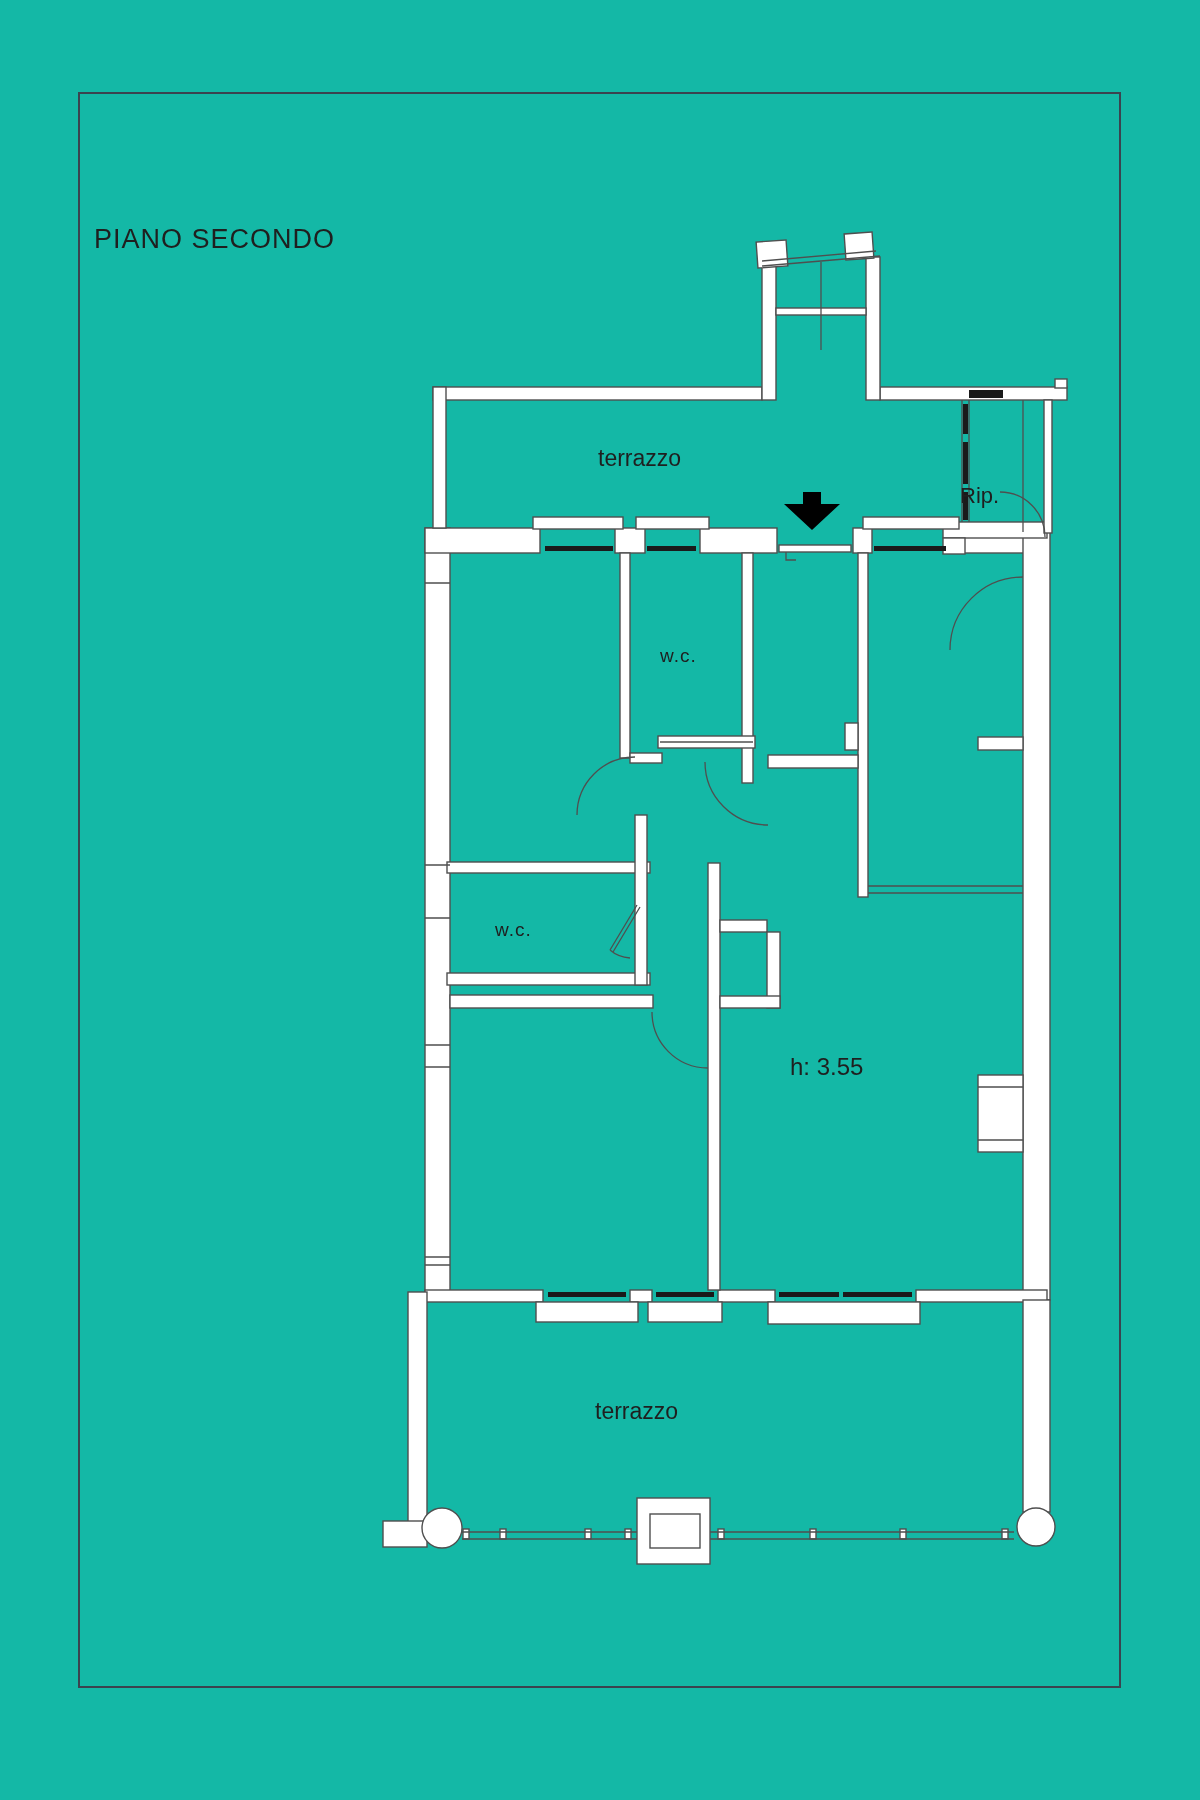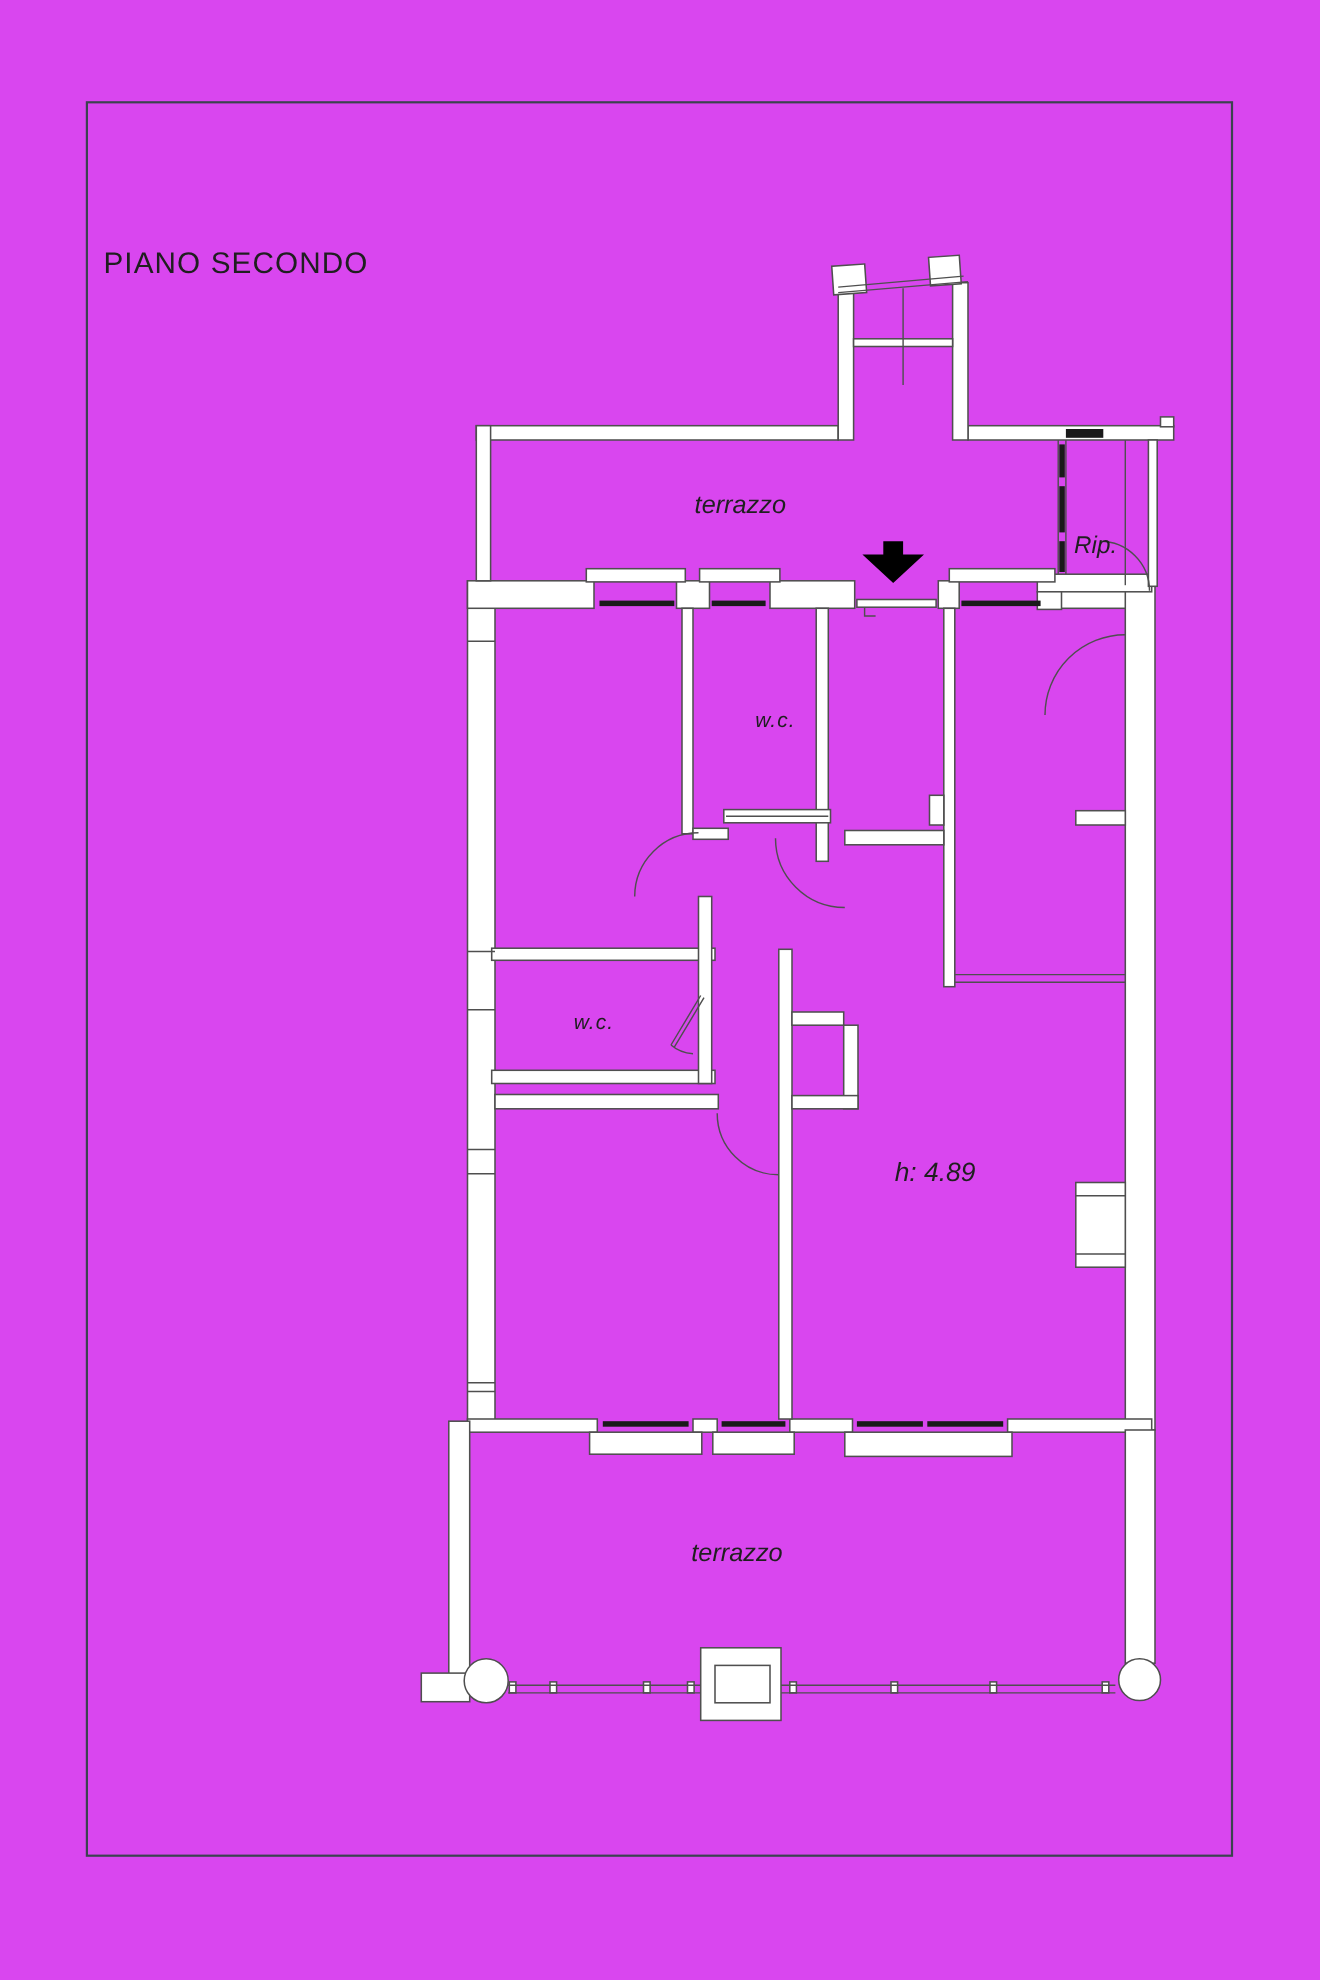--- a/index.html
+++ b/index.html
@@ -1,21 +1,21 @@
 <!DOCTYPE html>
 <html><head>
 <meta charset="utf-8">
 <style>
   html,body{margin:0;padding:0;background:#ffffff;}
-  #page{position:relative;width:1200px;height:1800px;background:#d946ef;overflow:hidden;
+  #page{position:relative;width:1200px;height:1800px;background:#14b8a6;overflow:hidden;
         font-family:"Liberation Sans", sans-serif;}
   #frame{position:absolute;left:78px;top:92px;width:1043px;height:1596px;
          border:2.5px solid #3b434f;box-sizing:border-box;}
   #plan-svg{position:absolute;left:0;top:0;}
-  .plan-label{position:absolute;text-align:center;color:#1f1f1f;line-height:1.1;font-style:italic;}
+  .plan-label{position:absolute;color:#1f1f1f;line-height:1.1;}
   #title{position:absolute;left:94px;top:224px;font-size:27px;letter-spacing:1px;color:#1b1b1b;}
   #label-terrace-top{left:598px;top:446px;width:150px;font-size:23px;}
   #label-storage{left:960px;top:444px;width:72px;font-size:22px;}
   #label-wc-top{left:660px;top:646px;width:90px;font-size:19px;letter-spacing:1px;}
   #label-wc-left{left:495px;top:920px;width:90px;font-size:19px;letter-spacing:1px;}
   #label-height{left:790px;top:1054px;width:120px;font-size:24px;}
   #label-terrace-bottom{left:595px;top:1399px;width:150px;font-size:23px;}
   #footer{position:absolute;left:0;top:1700px;width:1200px;height:100px;}
 </style>
 </head>
@@ -147,21 +147,21 @@
       <rect x="843" y="1292" width="69" height="5"></rect>
     </g>
 
     <polygon points="803,492 821,492 821,504 840,504 812,530 784,504 803,504" fill="#000000"></polygon>
   </svg>
 
   <div class="plan-label" id="label-terrace-top" style="color: rgb(31, 31, 31);">terrazzo</div>
   <div class="plan-label" id="label-storage" style="color: rgb(31, 31, 31); margin-top: 40px;">Rip.</div>
   <div class="plan-label" id="label-wc-top" style="color: rgb(31, 31, 31);">w.c.</div>
   <div class="plan-label" id="label-wc-left" style="color: rgb(31, 31, 31);">w.c.</div>
-  <div class="plan-label" id="label-height" style="color: rgb(31, 31, 31);">h: 4.89</div>
+  <div class="plan-label" id="label-height" style="color: rgb(31, 31, 31);">h: 3.55</div>
   <div class="plan-label" id="label-terrace-bottom" style="color: rgb(31, 31, 31);">terrazzo</div>
 
   <div id="footer">
     
     
     
     
   </div>
 
 </div>

